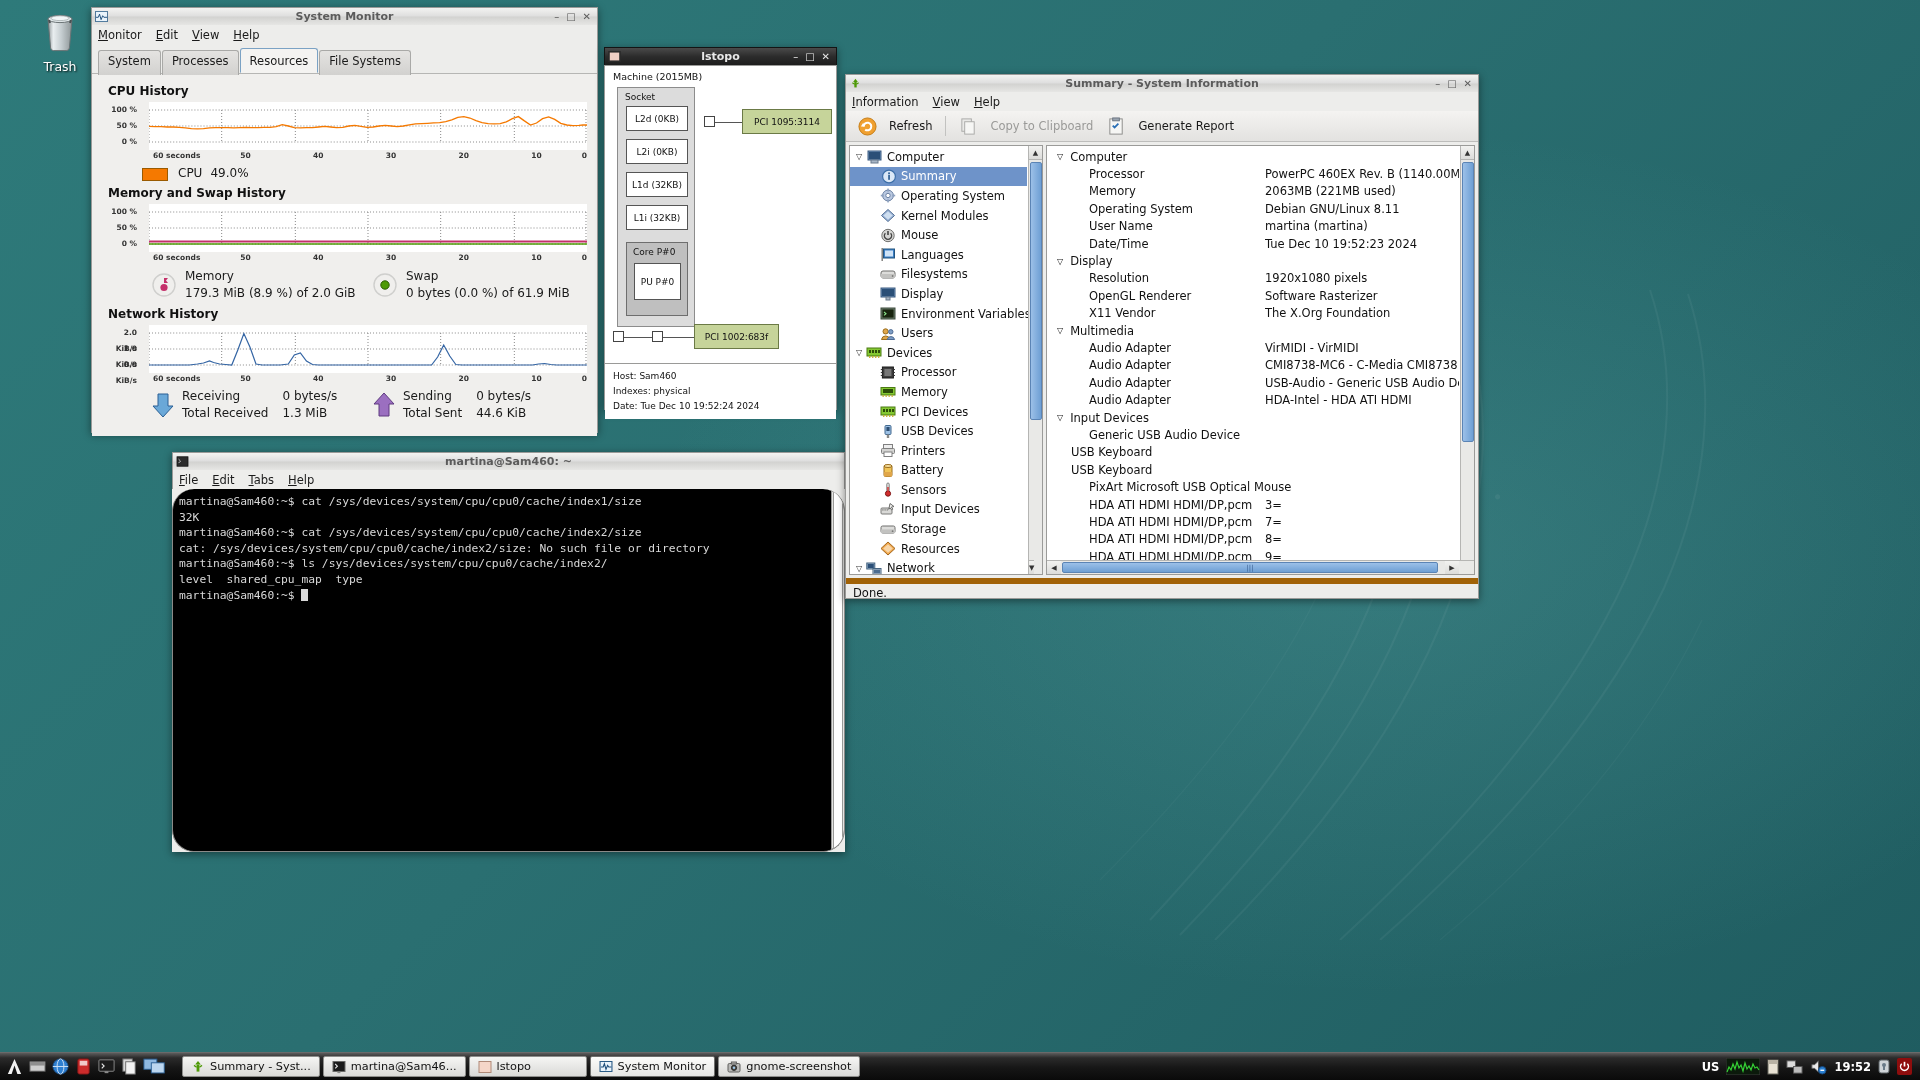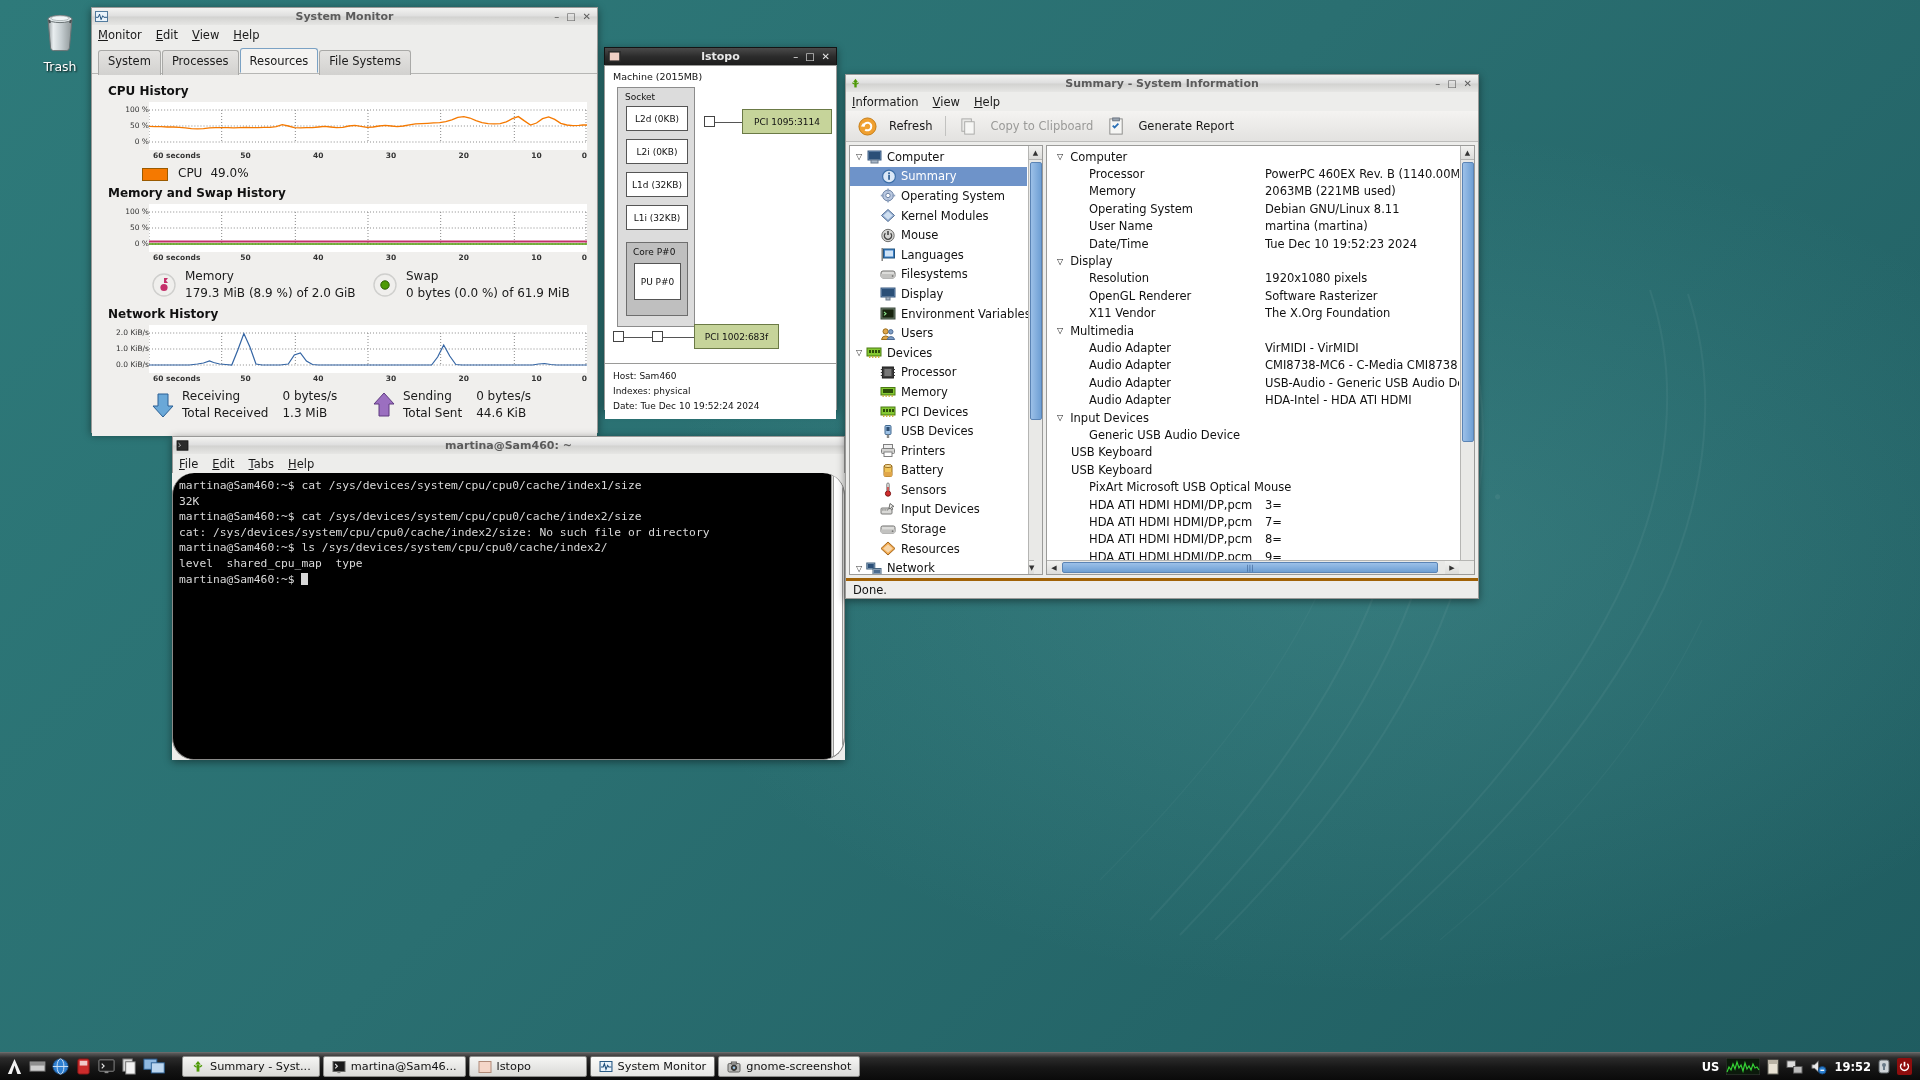--- a/index.html
+++ b/index.html
@@ -56,21 +56,21 @@
   .tabs { display:flex; padding:4px 6px 0 6px; gap:1px; border-bottom:1px solid #b6b6b4; background:#ededeb;}
   .tab {
     padding:3px 9px 4px 9px; font-size:11.5px; color:#1a1a1a; cursor:pointer;
     background:linear-gradient(180deg,#e4e3e1,#d2d1cf); border:1px solid #a9a9a7; border-bottom:none;
     border-radius:3px 3px 0 0; position:relative; top:2px;
   }
   .tab.active { background:#f4f3f1; border-color:#7ba2c4; border-bottom:1px solid #f4f3f1; top:0; padding-top:5px; }
   .panel { background:#f0efed; padding:7px 10px 0 10px; height:calc(100% - 26px); overflow:hidden; }
   .sect-h { font-size:12px; font-weight:bold; color:#111; margin:3px 0 4px 6px; }
   .graph-row { display:flex; align-items:flex-start; }
-  .gaxis { width:47px; text-align:right; padding-right:0; font-size:7.5px; font-weight:normal; color:#333; }
+  .gaxis { width:47px; text-align:right; padding-right:12px; font-size:7.5px; font-weight:bold; color:#333; }
   .gaxis div { height:16px; line-height:16px; }
   .gbox { position:relative; flex:1; height:48px; border:none; background:#fff; }
   .xlabels { display:flex; font-size:7.5px; font-weight:bold; color:#333; margin-left:51px; margin-top:1px; }
   .xlabels span { flex:1; text-align:center; }
   .xlabels span:first-child { text-align:left; flex:0 0 56px; }
   .xlabels span:last-child { flex:0 0 14px; text-align:right; }
   .legend { display:flex; margin:6px 0 2px 0; font-size:12px; color:#1a1a1a; }
   .swatch { width:26px; height:13px; border:1px solid #9a5a00; margin:2px 10px 0 0; }
   .mem-legend { display:flex; margin-top:6px; }
   .mem-item { display:flex; align-items:center; gap:9px; }
@@ -125,24 +125,24 @@
   .vsb { position:absolute; right:0; top:0; width:14px; bottom:0; background:#e9e9e7; border-left:1px solid #b5b5b3; }
   .vsb .arrow { height:14px; background:linear-gradient(180deg,#f2f2f0,#dcdcda); border-bottom:1px solid #b5b5b3;
                 font-size:7px; text-align:center; line-height:14px; color:#333; cursor:pointer; }
   .vsb .arrow.bot { position:absolute; bottom:0; border-bottom:none; border-top:1px solid #b5b5b3; }
   .vsb .thumb { position:absolute; left:1px; width:12px; background:linear-gradient(90deg,#9cc0e8,#6e9fd4);
                 border:1px solid #5b84b5; border-radius:2px; cursor:pointer; }
   .hsb { height:14px; background:#e9e9e7; border-top:1px solid #b5b5b3; position:relative; display:flex; }
   .hsb .harrow { width:14px; background:linear-gradient(180deg,#f2f2f0,#dcdcda); font-size:7px; text-align:center; line-height:14px; color:#333; cursor:pointer; }
   .hsb .hthumb { position:absolute; top:1px; height:11px; background:linear-gradient(180deg,#9cc0e8,#6e9fd4);
                  border:1px solid #5b84b5; border-radius:2px; text-align:center; font-size:7px; color:#3a5f91; line-height:11px; cursor:pointer; }
-  .statusbar { height:20px; font-size:11.5px; color:#111; padding:2px 7px; background:#ededeb; border-top:3px solid #a16207; }
+  .statusbar { height:20px; font-size:11.5px; color:#111; padding:2px 7px; background:#ededeb; border-top:6px solid #a16207; }
 
   
-  #term { left:172px; top:436px; width:673px; height:324px; }
+  #term { left:172px; top:452px; width:673px; height:400px; }
   #term .tbar { background:linear-gradient(180deg,#f3f3f1 0%,#dedede 48%,#d2d2d0 52%,#e6e6e4 100%); }
   #term .wbody { background:#000; height:calc(100% - 37px); border-color:#8a8a88; position:relative; overflow:hidden;border-radius:22px; }
   .tconsole { font-family:"DejaVu Sans Mono", monospace; font-size:11.3px; color:#d8d8d8;
               padding:5px 6px; line-height:15.6px; white-space:pre; }
   .tcursor { display:inline-block; width:7px; height:12px; background:#d8d8d8; vertical-align:-2px; }
   .term-sb { position:absolute; right:0; top:0; bottom:0; width:13px; background:#e4e4e2; border-left:1px solid #9a9a98; }
   .term-sb .th { position:absolute; left:1px; right:1px; background:#fff; border:1px solid #9a9a98; }
 
   
   #taskbar { position:absolute; left:0; bottom:0; width:1920px; height:28px;

